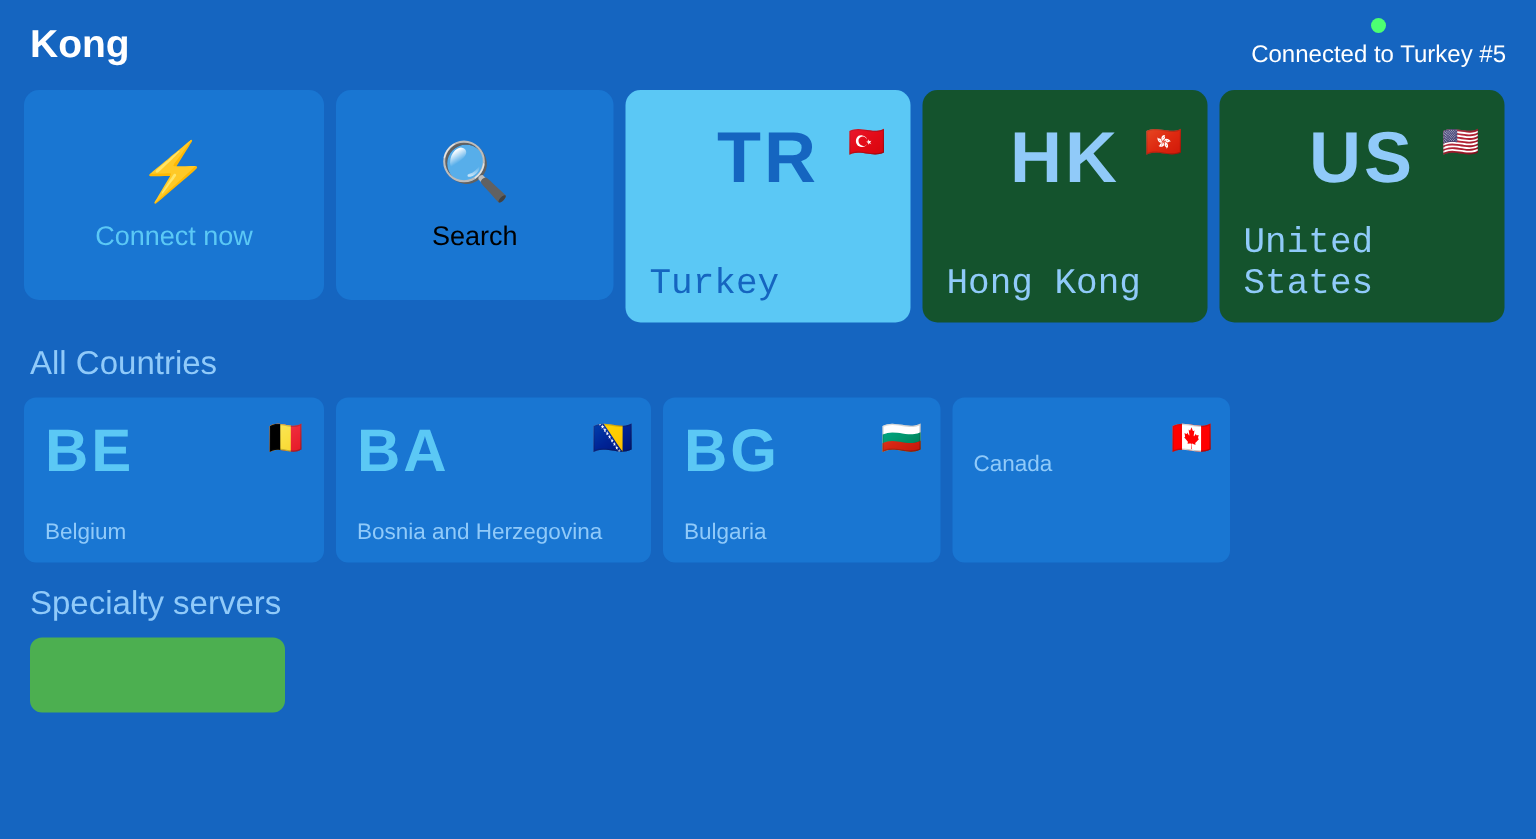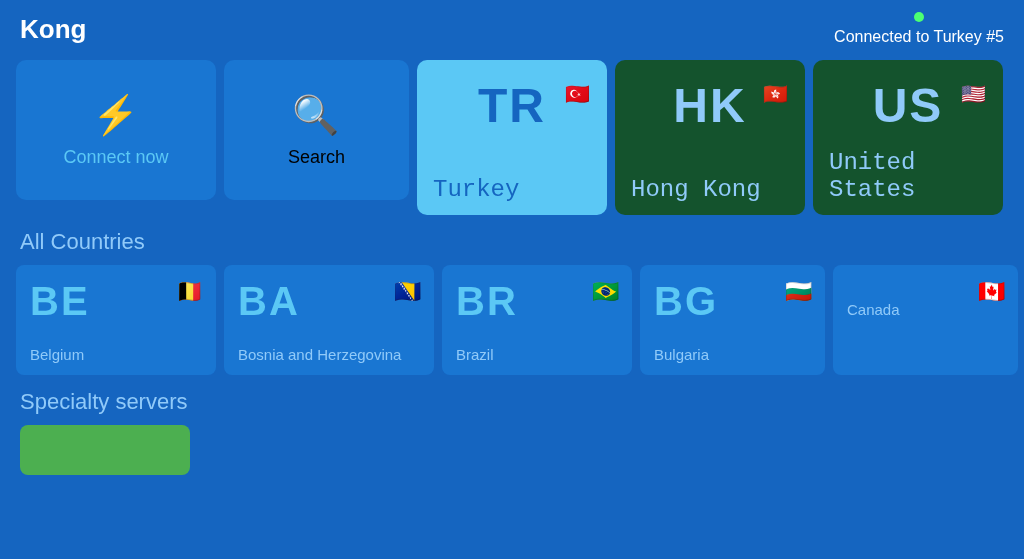--- a/index.html
+++ b/index.html
@@ -247,25 +247,20 @@
     <span class="flag-sm">🇧🇪</span>
     <span class="country-name-sm">Belgium</span>
   </div>
 
   <div class="country-card ba-card">
     <span class="country-code-lg">BA</span>
     <span class="flag-sm">🇧🇦</span>
     <span class="country-name-sm">Bosnia and Herzegovina</span>
   </div>
 
-  <div class="country-card br-card">
-    <span class="country-code-lg">BR</span>
-    <span class="flag-sm">🇧🇷</span>
-    <span class="country-name-sm">Brazil</span>
-  </div>
 
   <div class="country-card bg-card">
     <span class="country-code-lg">BG</span>
     <span class="flag-sm">🇧🇬</span>
     <span class="country-name-sm">Bulgaria</span>
   </div>
 
   <div class="country-card ca-card">
     <span class="flag-sm">🇨🇦</span>
     <span class="country-name-sm">Canada</span>

